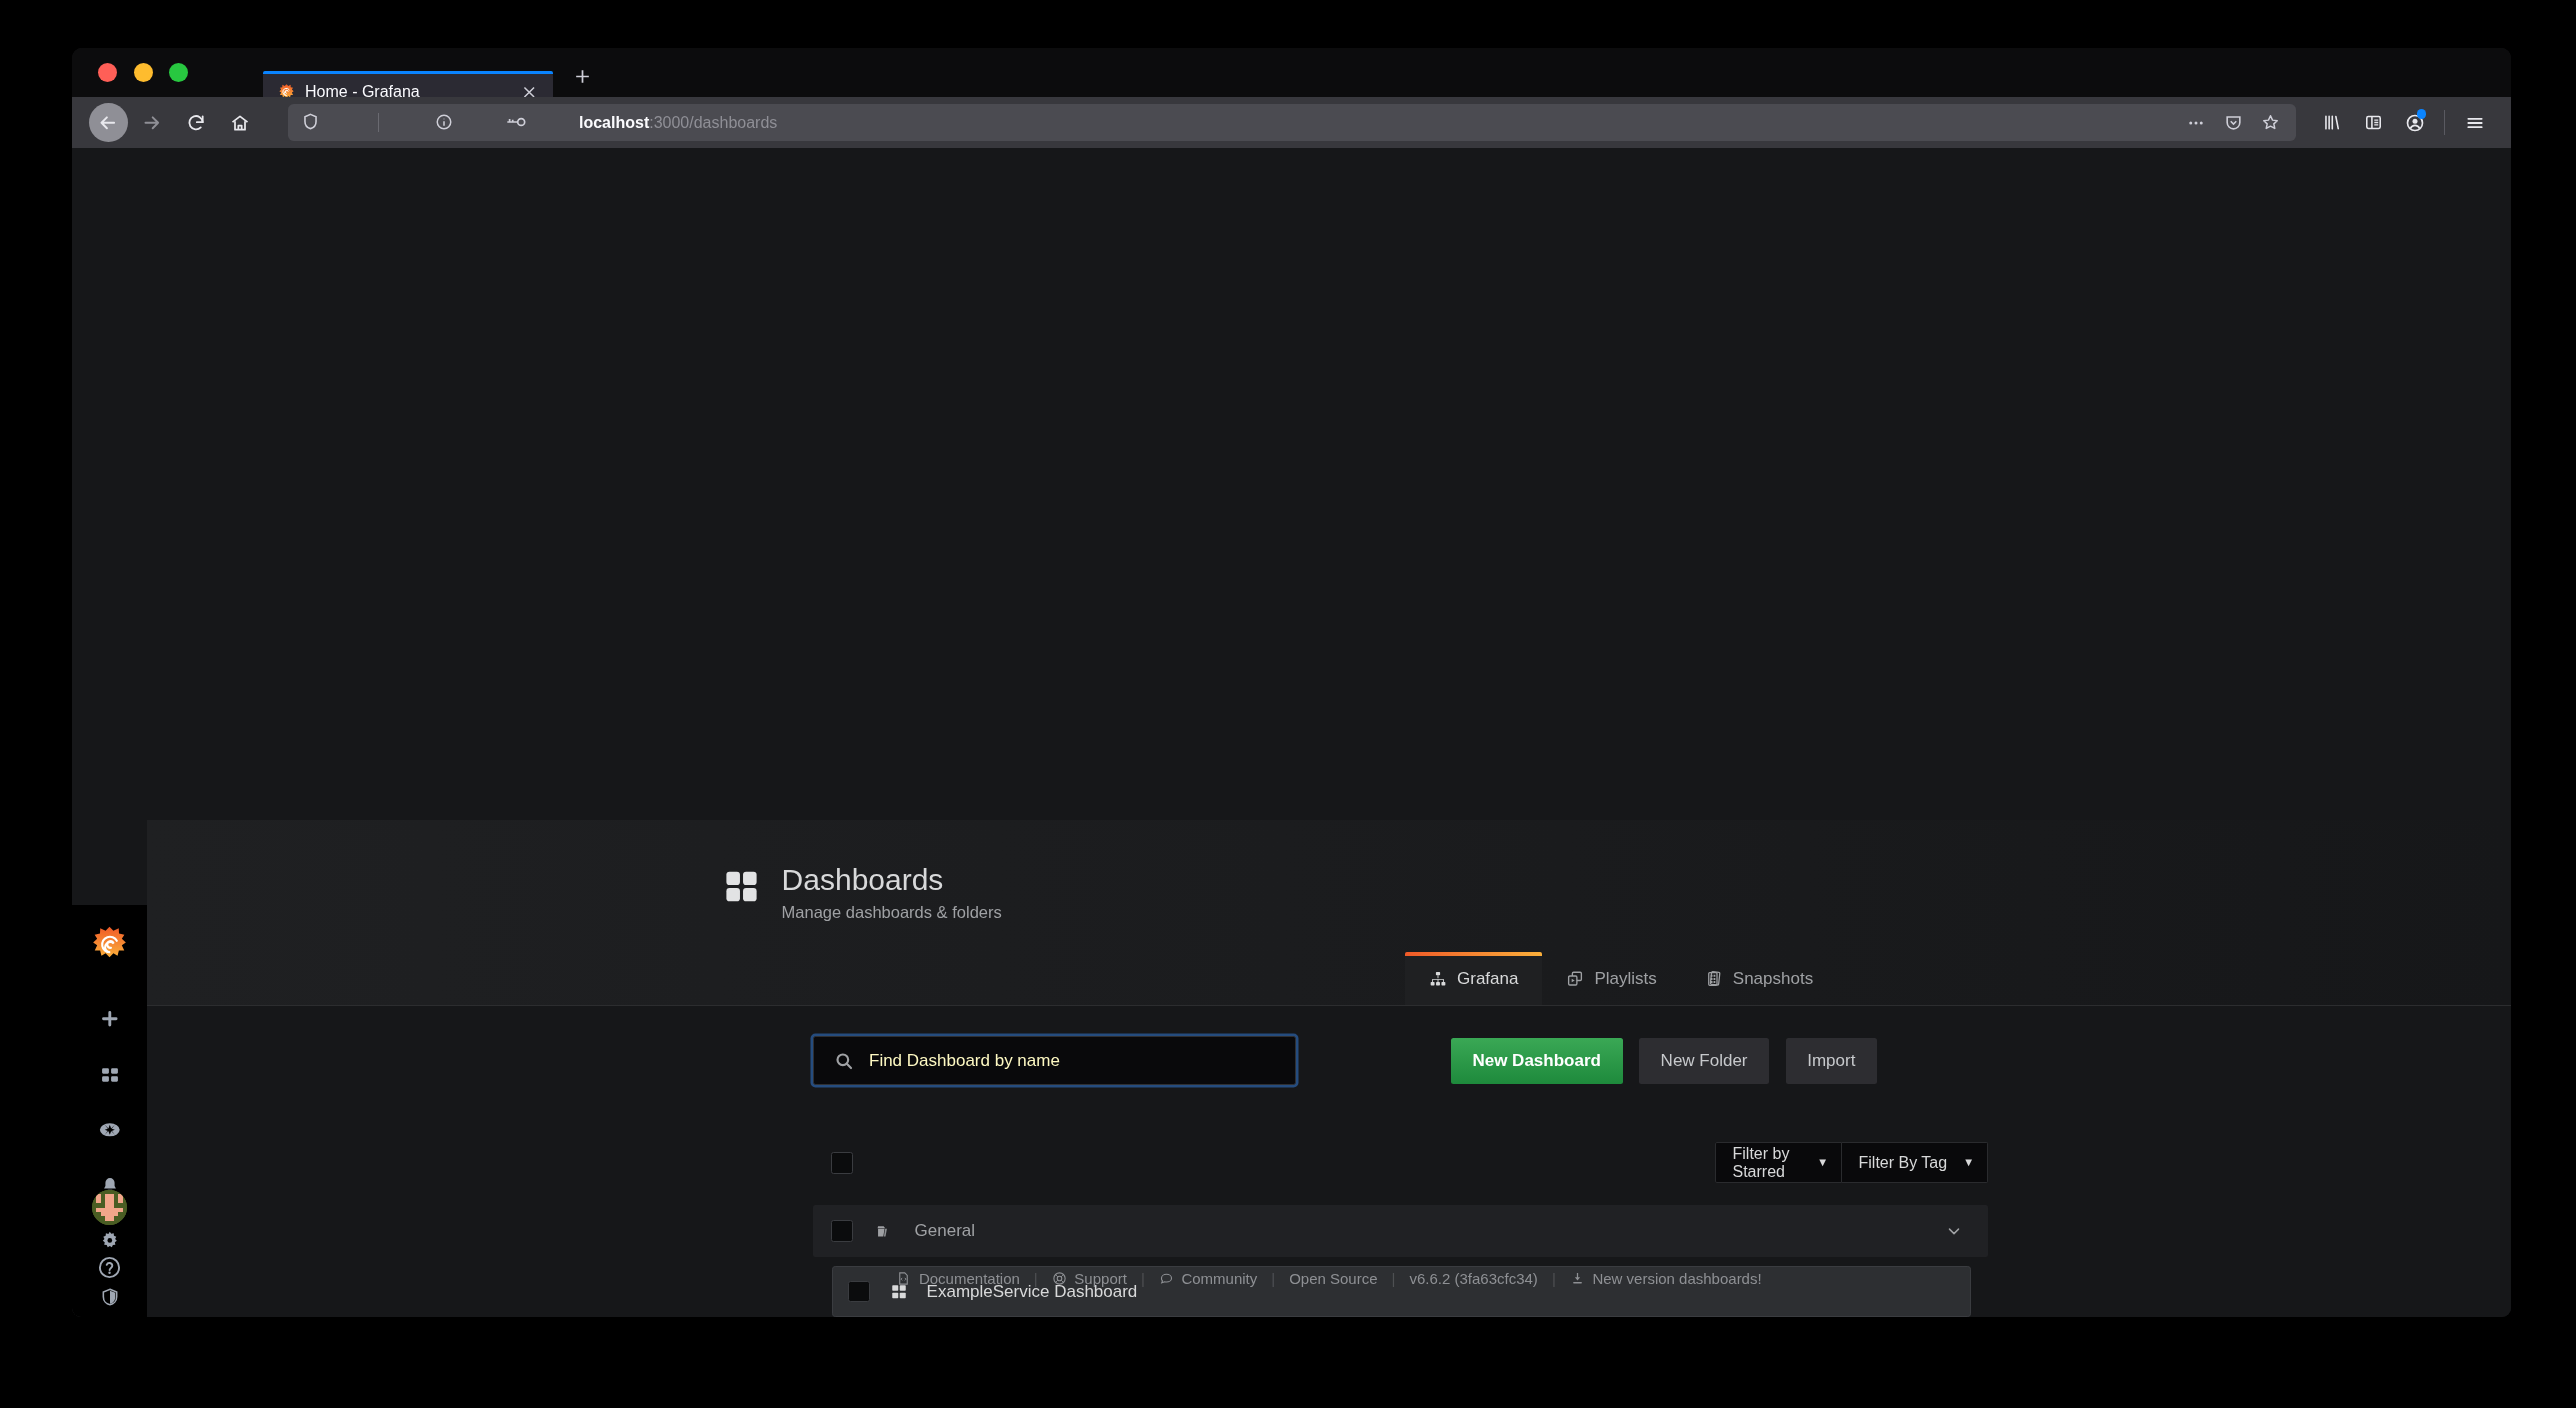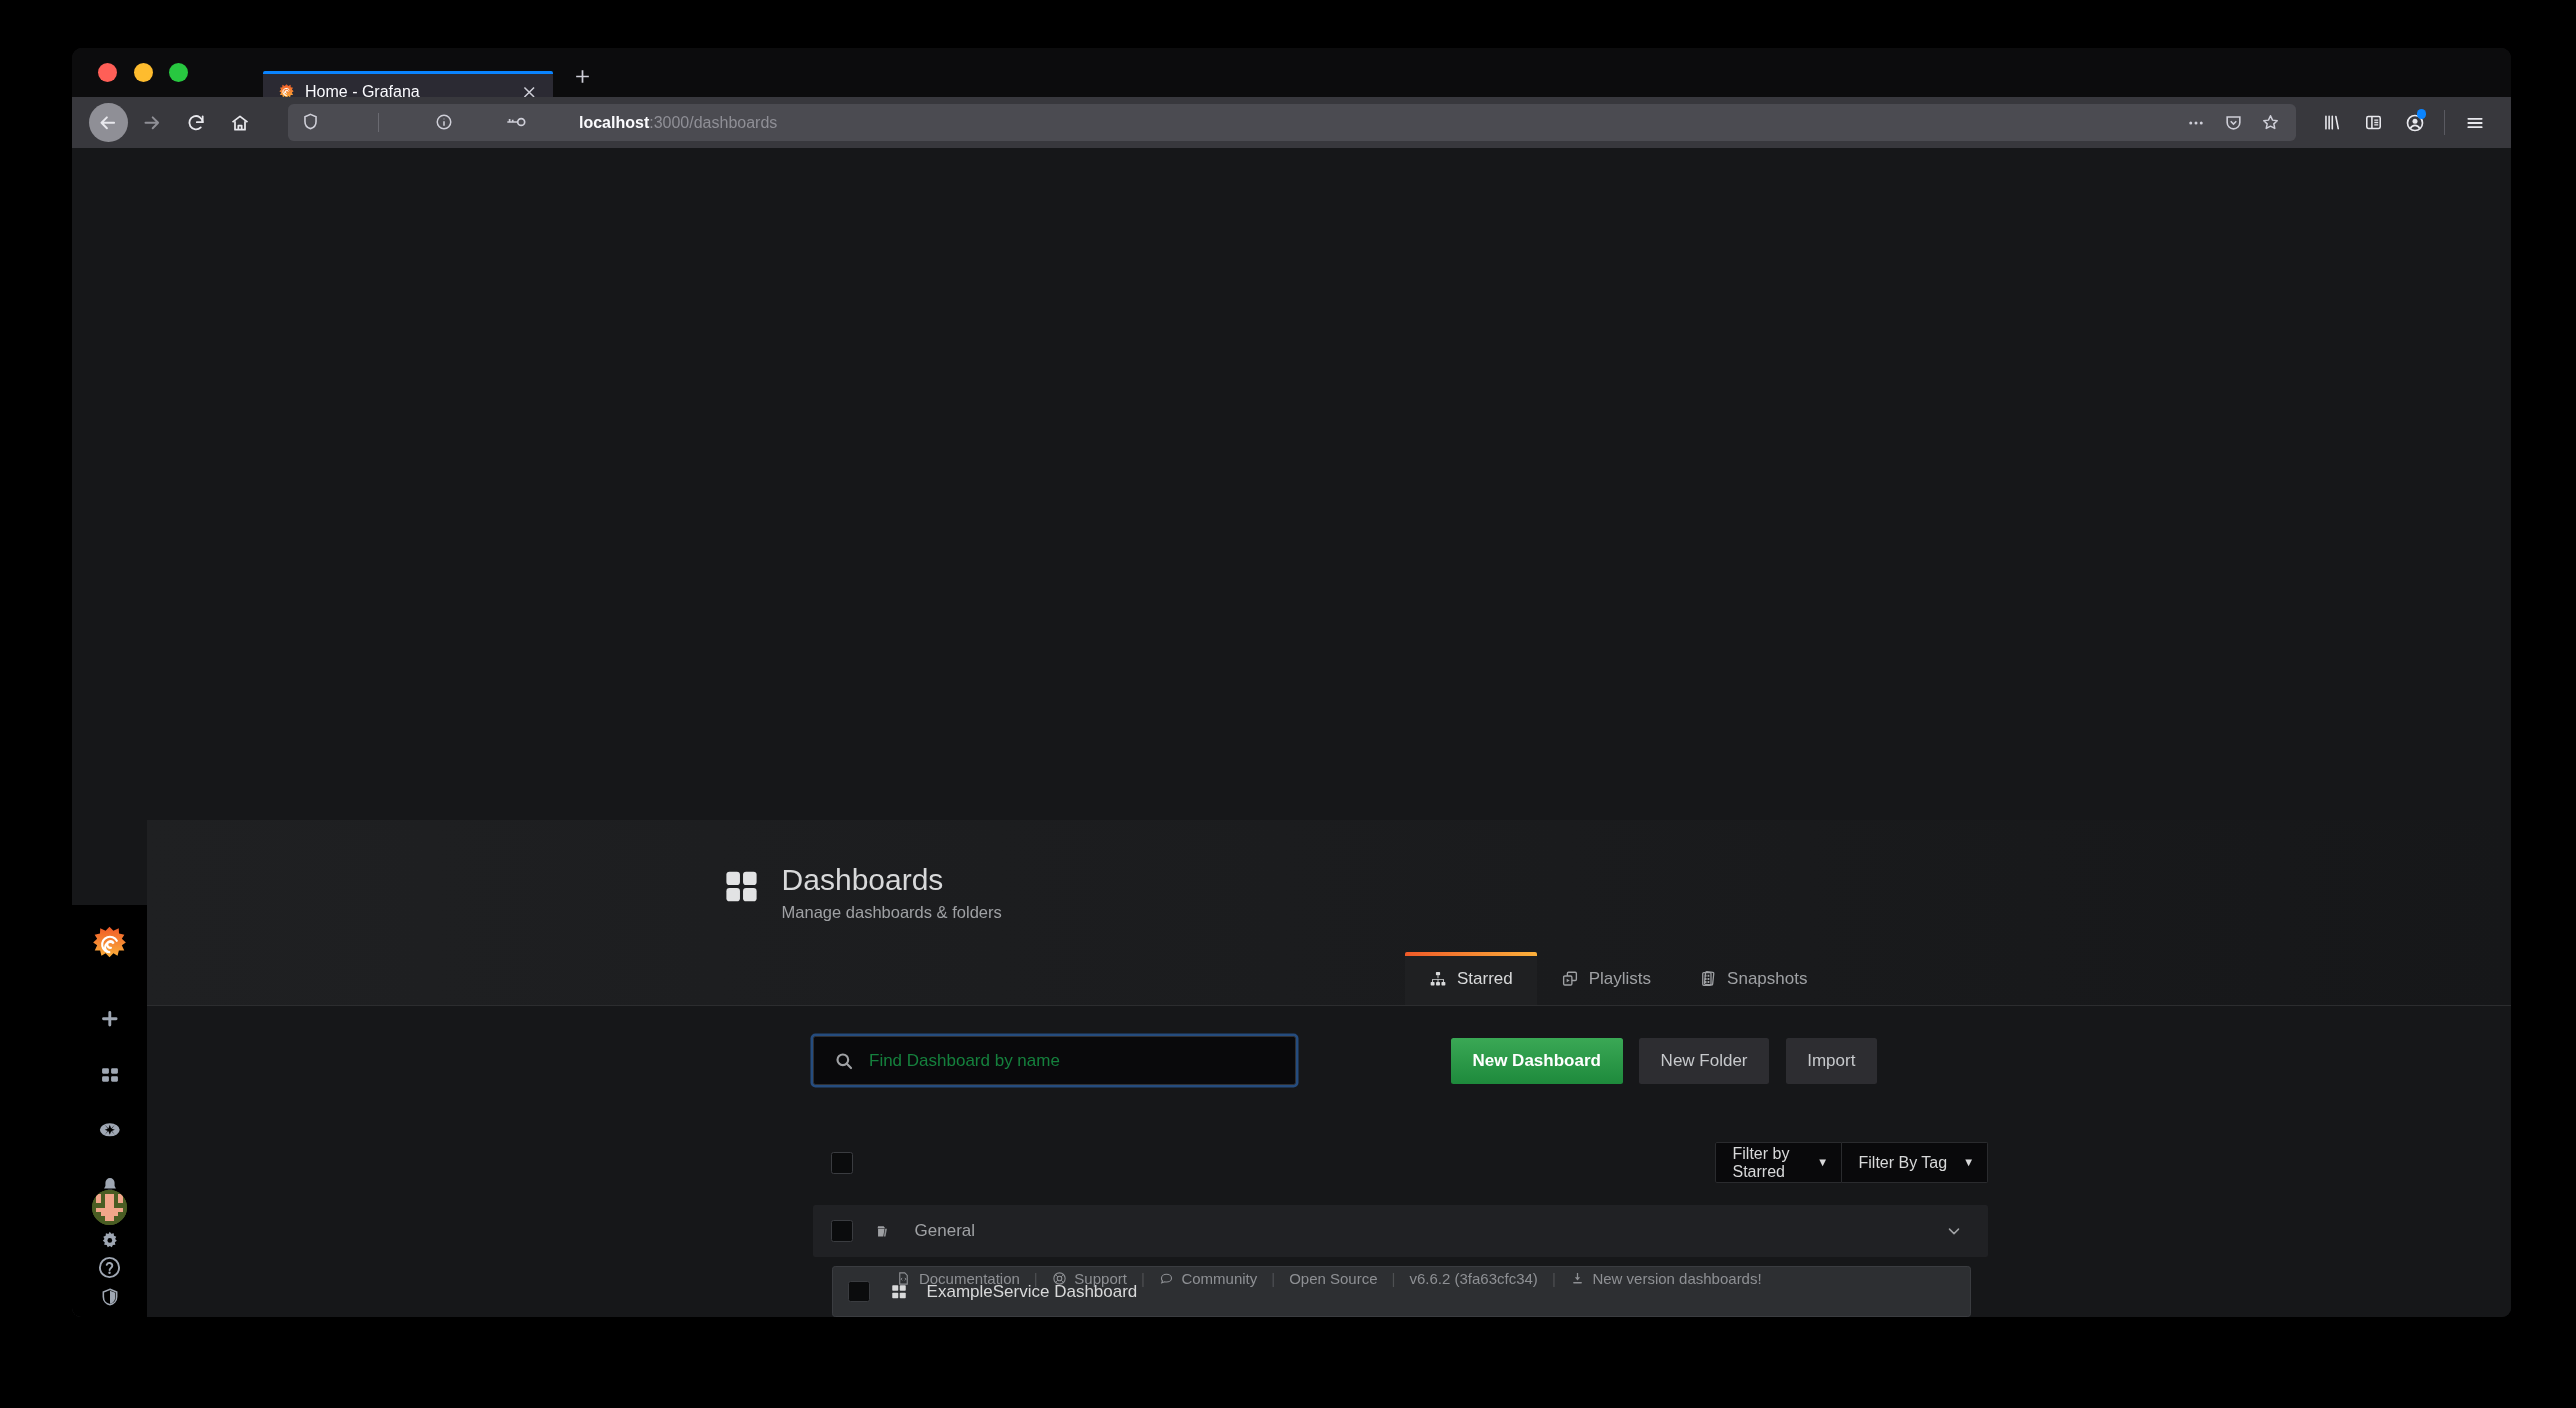--- a/index.html
+++ b/index.html
@@ -175,21 +175,21 @@
   }
   .search-box{
     width:483px; height:49px; position:relative;
     background:#09090b;
     border:0.6px solid #2f3033;
     border-radius:2.5px;
     box-shadow:0 0 0 2.5px rgba(51,120,209,.55);
     display:flex; align-items:center; padding-left:20px;
   }
   .search-icon{ color:#9fa1a4; margin-right:15px; display:flex; }
-  .search-ph{ font-size:17px; color:#15803d; }
+  .search-ph{ font-size:17px; color:#fef9c3; }
   .spacer{ flex:1 1 auto; }
   .btn{
     height:46px; border-radius:2.5px;
     display:flex; align-items:center; justify-content:center;
     font-size:17px; padding:0 21.6px; white-space:nowrap;
     margin-left:16.5px;
   }
   .btn-primary{ background:linear-gradient(180deg,#3aa855 0%,#1e8a3c 100%); color:#fff; font-weight:700; }
   .btn-secondary{ background:#2d2d31; color:#c7c9cc; }
 
@@ -511,21 +511,21 @@
             <span class="ti-icon">
               <svg viewBox="0 0 24 24" width="18" height="18" fill="currentColor">
                 <rect x="9.2" y="2.5" width="5.6" height="4.6" rx="1"></rect>
                 <rect x="2.2" y="16" width="5.2" height="4.6" rx="1"></rect>
                 <rect x="9.4" y="16" width="5.2" height="4.6" rx="1"></rect>
                 <rect x="16.6" y="16" width="5.2" height="4.6" rx="1"></rect>
                 <path d="M11.4 7.1h1.2v4h-1.2zM4.2 12.2h15.6v1.2H4.2z"></path>
                 <path d="M4.2 12.8h1.2v3.4H4.2zM11.4 12.8h1.2v3.4h-1.2zM18.6 12.8h1.2v3.4h-1.2z"></path>
                 </svg>
             </span>
-            <span>Starred</span>
+            <span>Grafana</span>
           </div>
           <div class="tab-item">
             <span class="ti-icon">
               <svg viewBox="0 0 24 24" width="18" height="18" fill="none" stroke="currentColor" stroke-width="1.8">
                 <rect x="8.5" y="3" width="12" height="11" rx="1.6"></rect>
                 <rect x="3.5" y="8" width="11" height="12" rx="1.6" fill="#1f2022"></rect>
                 <path d="M7.6 11.6v4.6l4-2.3z" fill="currentColor" stroke="none"></path>
                 </svg>
             </span>
             <span>Playlists</span>

